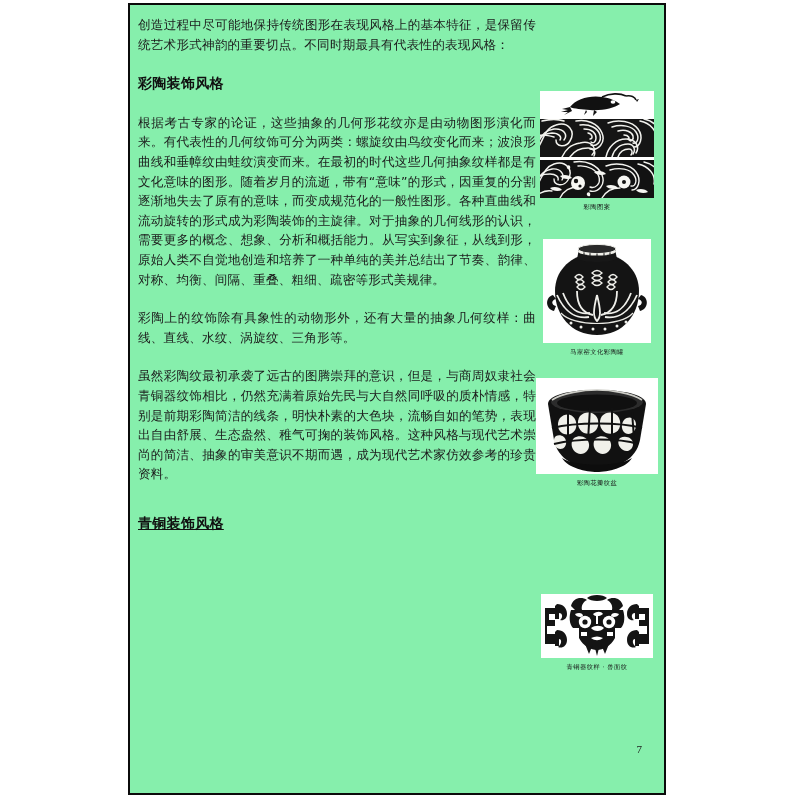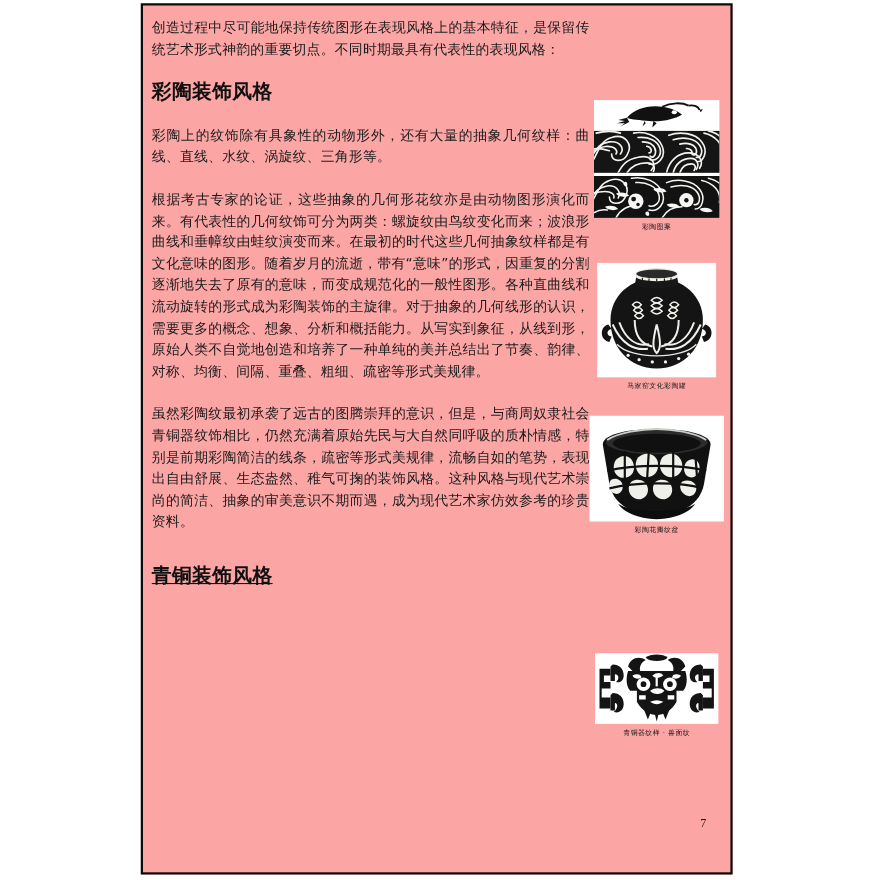--- a/index.html
+++ b/index.html
@@ -21,21 +21,21 @@
     width: 800px;
     height: 800px;
     background: #ffffff;
   }
   #page-sheet {
     position: absolute;
     left: 128px;
     top: 3px;
     width: 538px;
     height: 792px;
-    background: #fca5a5;
+    background: #86efac;
     border: 2px solid #0b0b0b;
     box-sizing: border-box;
   }
 
   
   #content-area {
     position: absolute;
     left: 0; top: 0;
     width: 100%;
     height: 100%;
@@ -62,21 +62,21 @@
     color: #1b1b1b;
     text-align: justify;
     text-justify: inter-ideograph;
     letter-spacing: 0.2px;
     margin: 0;
   }
   .para.gap-large { margin-top: 19px; }
   .para.gap-small { margin-top: 2px; }
 
   .heading {
-    font-size: 18px;
+    font-size: 14px;
     line-height: 19.6px;
     font-weight: bold;
     color: #101010;
     margin: 0;
     letter-spacing: 0.3px;
   }
   .heading.gap-large { margin-top: 20px; }
   .heading.gap-section { margin-top: 30px; text-decoration: underline; }
 
   
@@ -148,25 +148,25 @@
   <div id="page-sheet">
     <div id="content-area">
 
       <div id="text-column">
 
         <p class="para">创造过程中尽可能地保持传统图形在表现风格上的基本特征，是保留传统艺术形式神韵的重要切点。不同时期最具有代表性的表现风格：</p>
 
         <h2 class="heading gap-large">彩陶装饰风格</h2>
 
 
+        <p class="para gap-large">根据考古专家的论证，这些抽象的几何形花纹亦是由动物图形演化而来。有代表性的几何纹饰可分为两类：螺旋纹由鸟纹变化而来；波浪形曲线和垂幛纹由蛙纹演变而来。在最初的时代这些几何抽象纹样都是有文化意味的图形。随着岁月的流逝，带有“意味”的形式，因重复的分割逐渐地失去了原有的意味，而变成规范化的一般性图形。各种直曲线和流动旋转的形式成为彩陶装饰的主旋律。对于抽象的几何线形的认识，需要更多的概念、想象、分析和概括能力。从写实到象征，从线到形，原始人类不自觉地创造和培养了一种单纯的美并总结出了节奏、韵律、对称、均衡、间隔、重叠、粗细、疏密等形式美规律。</p>
+
         <p class="para gap-large">彩陶上的纹饰除有具象性的动物形外，还有大量的抽象几何纹样：曲线、直线、水纹、涡旋纹、三角形等。</p>
 
-        <p class="para gap-large">根据考古专家的论证，这些抽象的几何形花纹亦是由动物图形演化而来。有代表性的几何纹饰可分为两类：螺旋纹由鸟纹变化而来；波浪形曲线和垂幛纹由蛙纹演变而来。在最初的时代这些几何抽象纹样都是有文化意味的图形。随着岁月的流逝，带有“意味”的形式，因重复的分割逐渐地失去了原有的意味，而变成规范化的一般性图形。各种直曲线和流动旋转的形式成为彩陶装饰的主旋律。对于抽象的几何线形的认识，需要更多的概念、想象、分析和概括能力。从写实到象征，从线到形，原始人类不自觉地创造和培养了一种单纯的美并总结出了节奏、韵律、对称、均衡、间隔、重叠、粗细、疏密等形式美规律。</p>
-
-        <p class="para gap-large">虽然彩陶纹最初承袭了远古的图腾崇拜的意识，但是，与商周奴隶社会青铜器纹饰相比，仍然充满着原始先民与大自然同呼吸的质朴情感，特别是前期彩陶简洁的线条，疏密等形式美规律，流畅自如的笔势，表现出自由舒展、生态盎然、稚气可掬的装饰风格。这种风格与现代艺术崇尚的简洁、抽象的审美意识不期而遇，成为现代艺术家仿效参考的珍贵资料。</p>
+        <p class="para gap-large">虽然彩陶纹最初承袭了远古的图腾崇拜的意识，但是，与商周奴隶社会青铜器纹饰相比，仍然充满着原始先民与大自然同呼吸的质朴情感，特别是前期彩陶简洁的线条，明快朴素的大色块，流畅自如的笔势，表现出自由舒展、生态盎然、稚气可掬的装饰风格。这种风格与现代艺术崇尚的简洁、抽象的审美意识不期而遇，成为现代艺术家仿效参考的珍贵资料。</p>
 
         <h2 class="heading gap-section">青铜装饰风格</h2>
 
       </div>
 
       <div id="figure-column">
 
         <figure class="figure fig-gap-1" id="fig-painted-pottery-pattern">
           <div class="fig-art">
 

